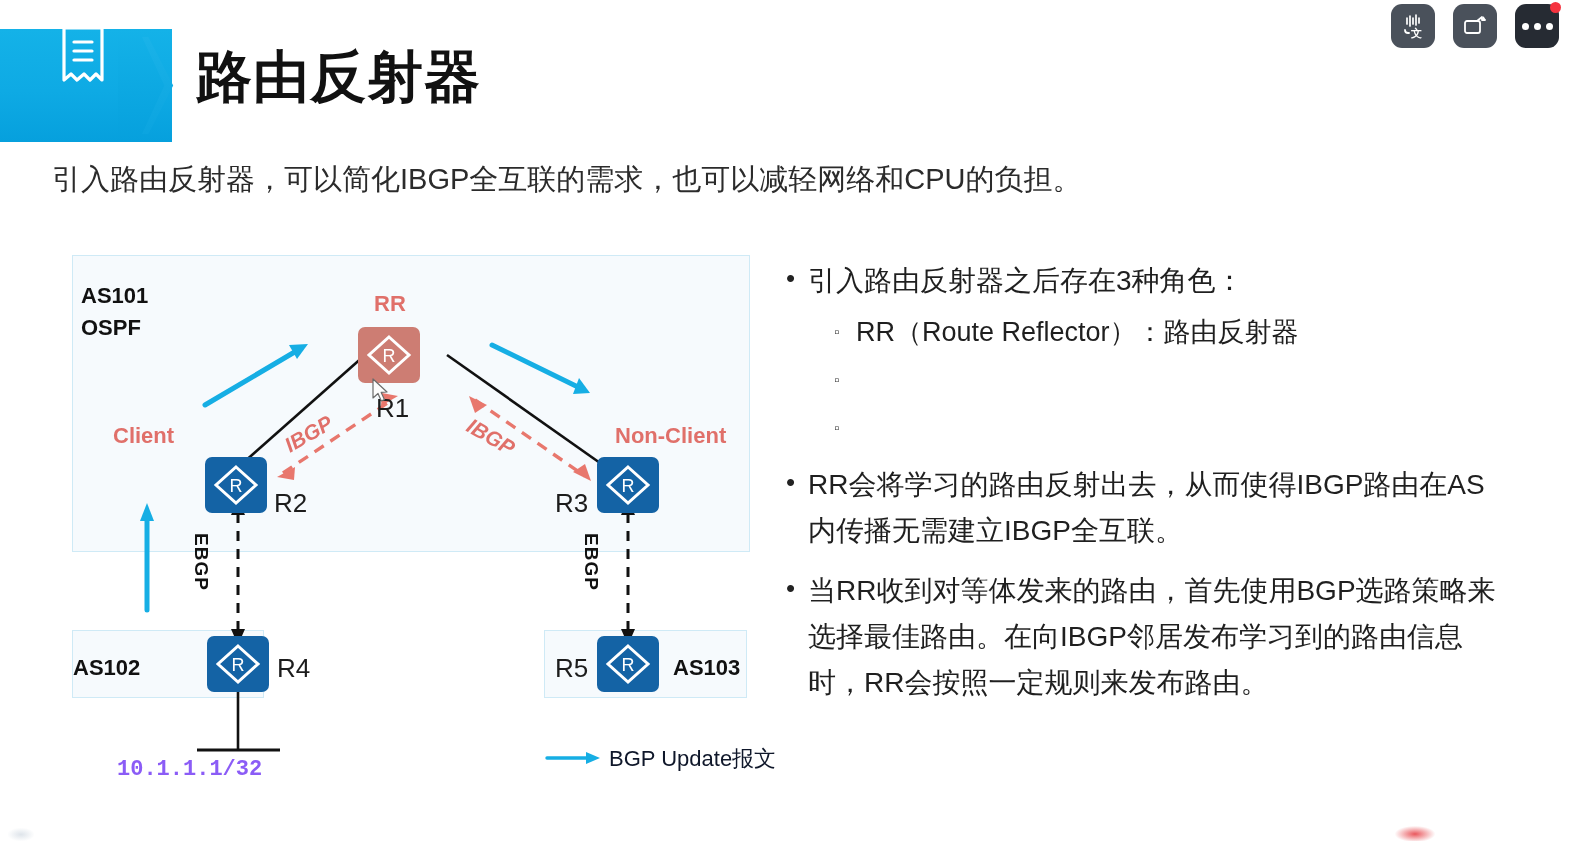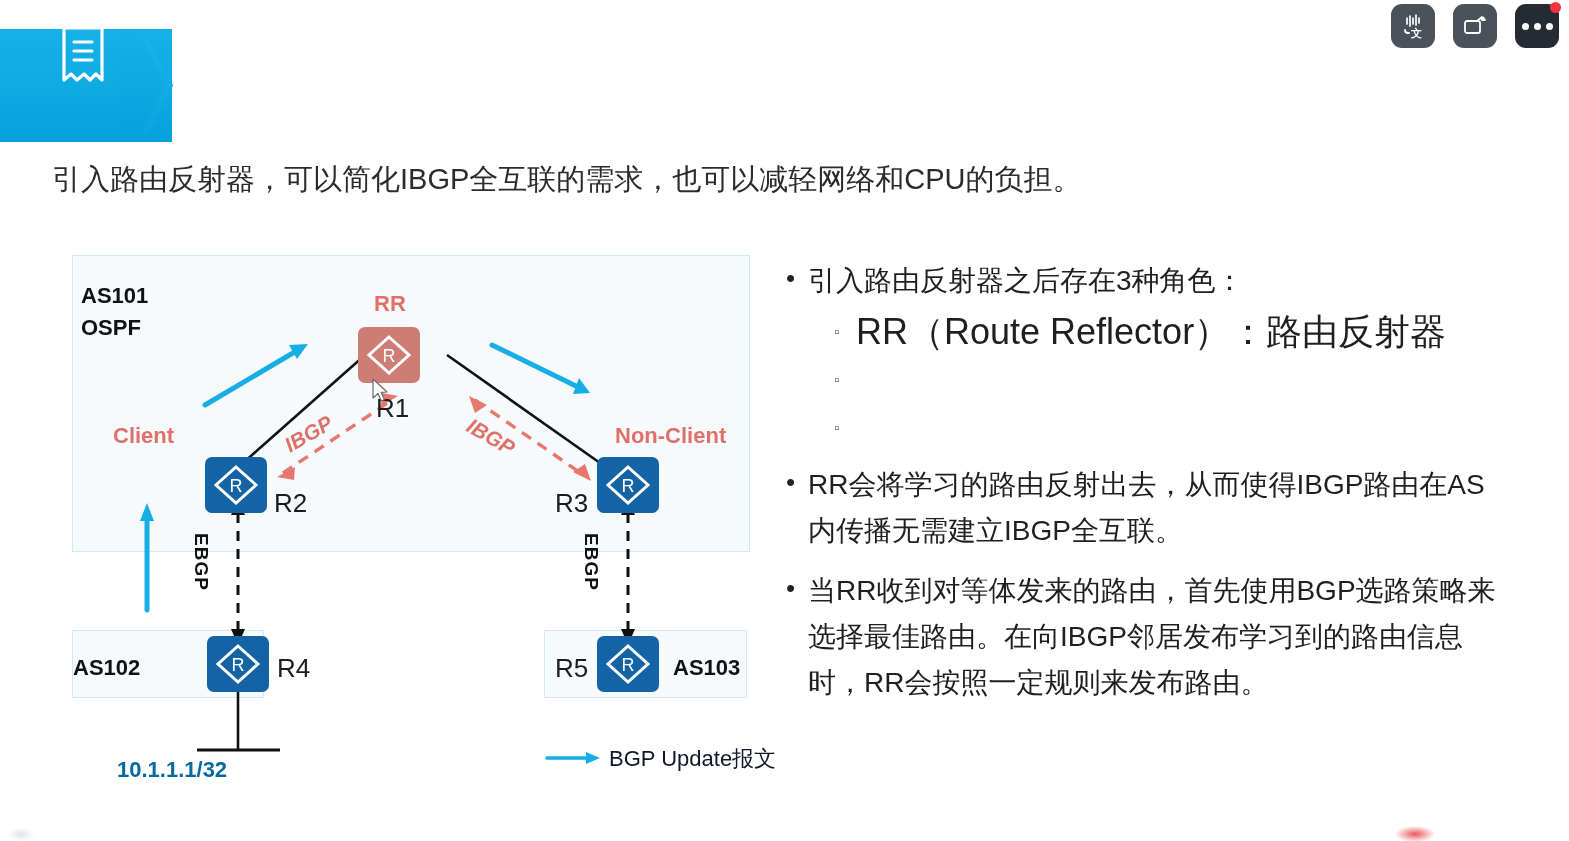--- a/index.html
+++ b/index.html
@@ -73,42 +73,42 @@
   .router.blue { background: #1463a5; }
   .router.rr { background: #cd7d73; }
 
   .aslabel { position: absolute; font-size: 22px; font-weight: bold; color: #111; white-space: nowrap; }
   .rlabel  { position: absolute; font-size: 26px; color: #1c1c1c; white-space: nowrap; }
   .rolelabel { position: absolute; font-size: 22px; font-weight: bold; color: #e0706a; white-space: nowrap; }
   .ebgp {
     position: absolute; font-size: 19px; font-weight: bold; color: #111;
     writing-mode: vertical-rl; letter-spacing: 1px;
   }
-  .netlabel { position: absolute; font-size: 22px; font-weight: bold; color: #0369a1; white-space: nowrap; }
+  .netlabel { position: absolute; font-size: 22px; font-weight: bold; color: #8b5cf6; white-space: nowrap; font-family: Liberation Mono, monospace; }
   .ibgp-lbl {
     position: absolute; font-size: 21px; font-weight: bold; font-style: italic;
     color: #e0706a; white-space: nowrap;
   }
   .legend-text {
     position: absolute; font-size: 22px; color: #0f172a; white-space: nowrap;
   }
   svg.overlay { position: absolute; left: 0; top: 0; width: 720px; height: 545px; pointer-events: none; }
 
   
   .bullets { position: absolute; left: 786px; top: 258px; width: 760px; }
   .b-row { display: flex; align-items: flex-start; margin-bottom: 4px; }
   .b-dot {
     flex: 0 0 auto; width: 22px; font-size: 26px; line-height: 40px; color: #222; text-align: left;
   }
   .b-text { font-size: 28px; line-height: 46px; color: #1f1f1f; }
   .sub-row { display: flex; align-items: flex-start; margin: 8px 0 8px 48px; }
   .sub-dot {
     flex: 0 0 auto; width: 22px; font-size: 15px; line-height: 40px; color: #333;
   }
-  .sub-text { font-size: 36px; line-height: 40px; color: #1f1f1f; }
+  .sub-text { font-size: 27px; line-height: 40px; color: #1f1f1f; }
   .para { margin-top: 14px; }
   .para .b-text { max-width: 690px; }
 
   .cursor { position: absolute; left: 371px; top: 378px; }
   .footer-smudge {
     position: absolute; left: 1395px; top: 826px; width: 40px; height: 16px;
     background: radial-gradient(ellipse at center, rgba(226,32,39,.75), rgba(226,32,39,0) 72%);
   }
   .footer-smudge2 {
     position: absolute; left: 8px; top: 828px; width: 26px; height: 13px;
@@ -162,20 +162,21 @@
   <div class="chev2"></div>
   <span class="doc-icon">
     <svg width="62" height="72" viewBox="0 0 62 72">
       <path d="M12 6 h38 v52 l-6 -6 -6 6 -6 -6 -7 6 -6 -6 -7 6 z" fill="none" stroke="#fff" stroke-width="3.2" stroke-linejoin="round"></path>
       <line x1="22" y1="20" x2="40" y2="20" stroke="#fff" stroke-width="3.2" stroke-linecap="round"></line>
       <line x1="22" y1="29" x2="40" y2="29" stroke="#fff" stroke-width="3.2" stroke-linecap="round"></line>
       <line x1="22" y1="38" x2="40" y2="38" stroke="#fff" stroke-width="3.2" stroke-linecap="round"></line>
     </svg>
   </span>
 
+  <div class="slide-title">路由反射器</div>
   <div class="subtitle">引入路由反射器，可以简化IBGP全互联的需求，也可以减轻网络和CPU的负担。</div>
 
   <div class="diagram">
 
     <div class="asbox" id="as101"></div>
     <div class="asbox" id="as102"></div>
     <div class="asbox" id="as103"></div>
 
     <svg class="overlay">
 

